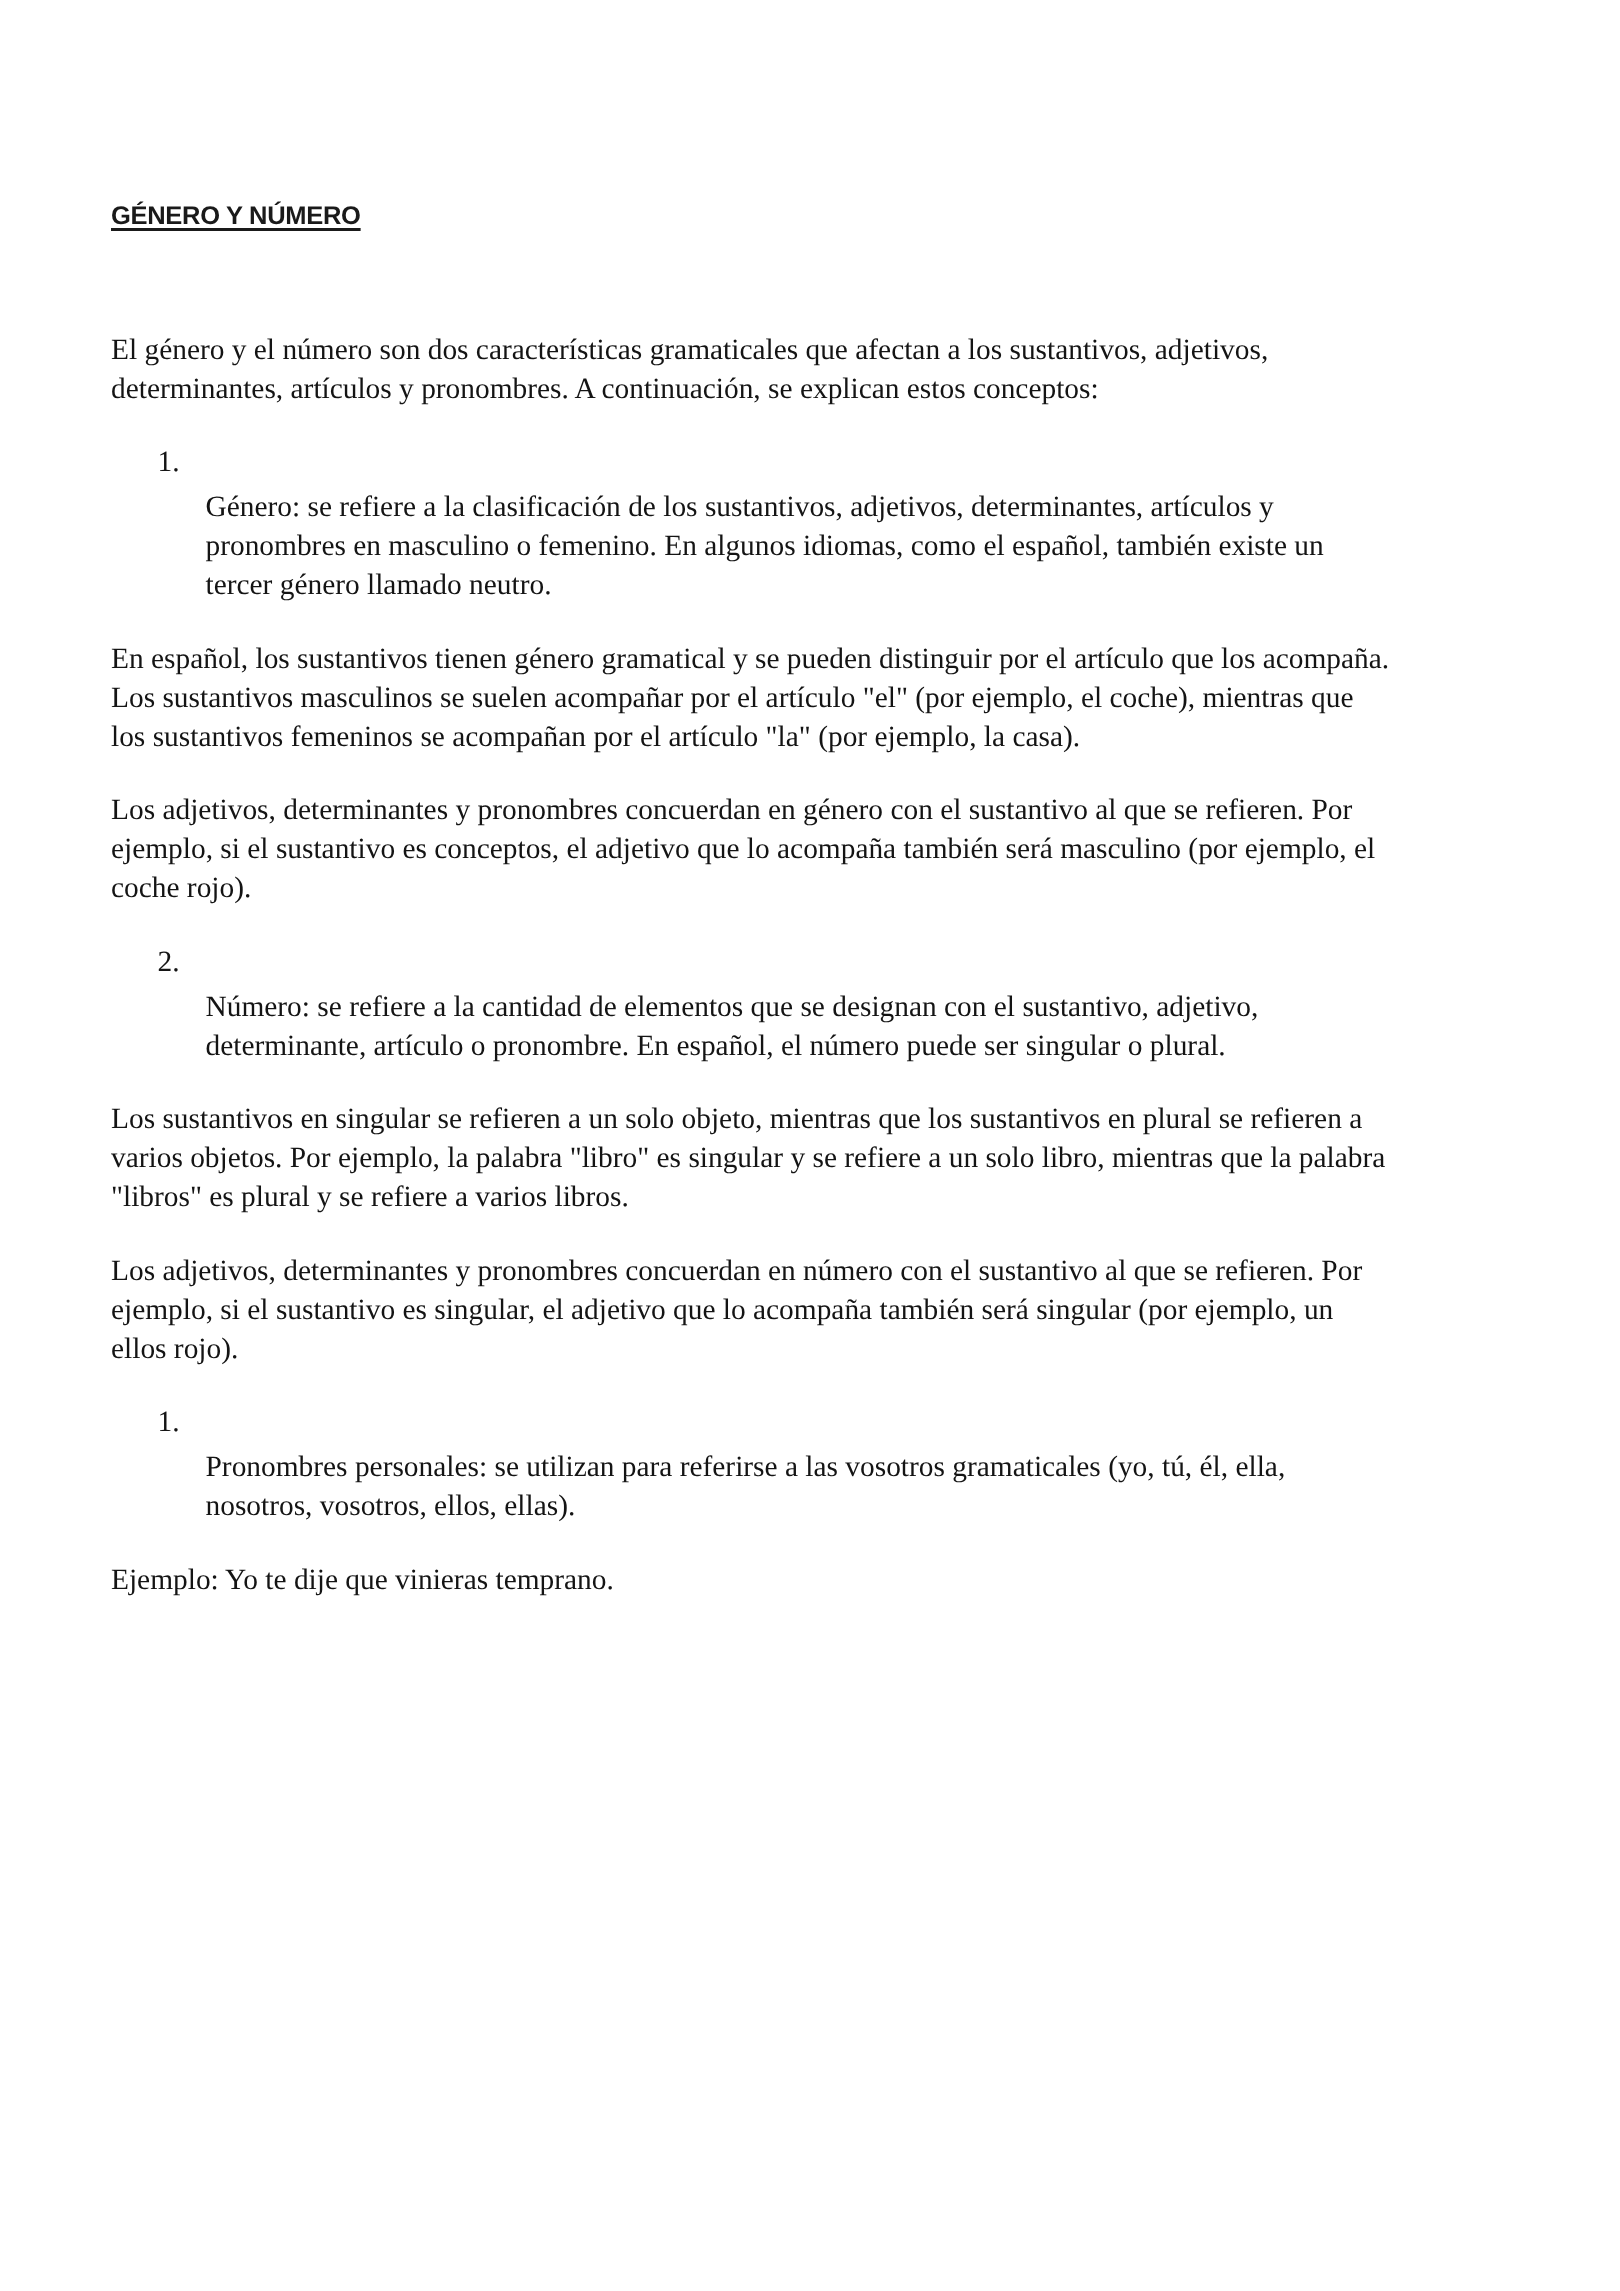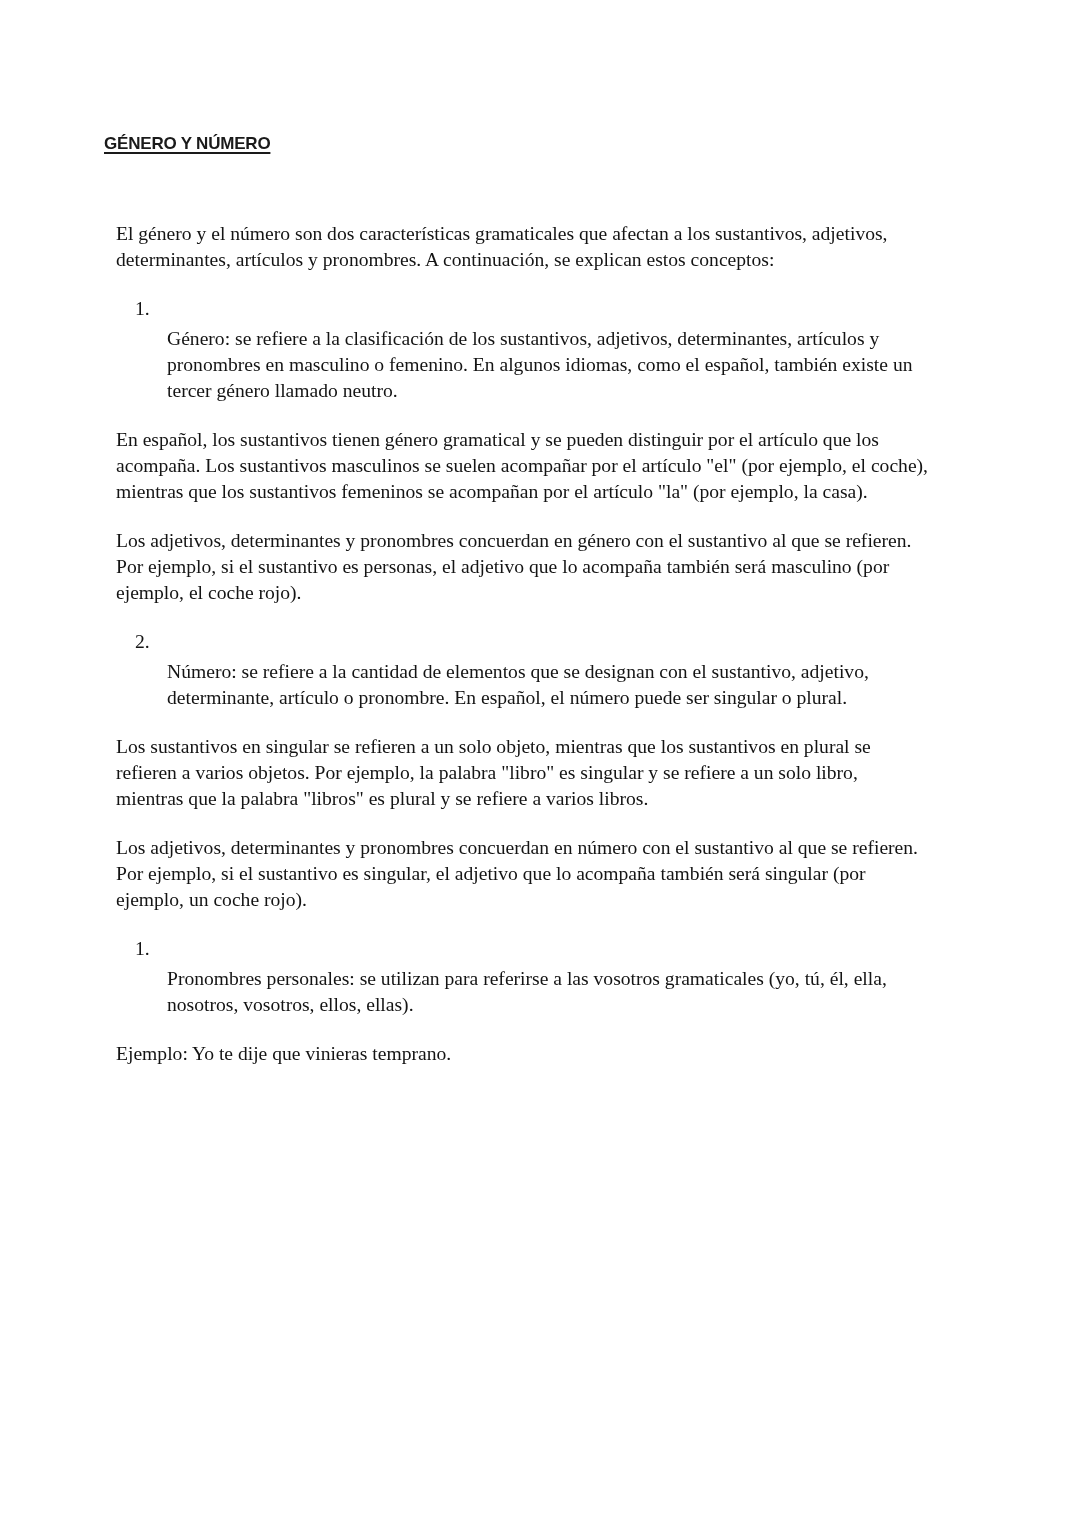--- a/index.html
+++ b/index.html
@@ -7,42 +7,42 @@
     padding: 0;
     background: #ffffff;
   }
   .page {
     position: relative;
     width: 1080px;
     height: 1527px;
     margin: 0;
     background: #ffffff;
     box-sizing: border-box;
-    padding: 133px 150px 40px 104px;
+    padding: 133px 150px 40px 74px;
     overflow: hidden;
     color: #141414;
     font-family: "Liberation Serif", "DejaVu Serif", serif;
     font-size: 19.6px;
     line-height: 26px;
     text-align: left;
   }
   .doc-heading {
     font-family: "Liberation Sans", "DejaVu Sans", sans-serif;
     font-size: 17px;
     line-height: 21px;
     font-weight: 700;
     letter-spacing: -0.2px;
     color: #1a1a1a;
     text-decoration: underline;
     text-underline-offset: 3px;
     text-decoration-thickness: 1.5px;
     margin: 0;
   }
   .para {
-    margin: 23px 0 0 12px;
+    margin: 23px 0 0 0;
   }
   .para.intro-gap {
     margin-top: 67px;
   }
   .heading-gap {
     margin-top: 105px;
   }
   .para.after-heading-gap {
     margin-top: 112px;
   }
@@ -69,30 +69,30 @@
 
   <p class="para intro-gap">El género y el número son dos características gramaticales que afectan a los sustantivos, adjetivos, determinantes, artículos y pronombres. A continuación, se explican estos conceptos:</p>
 
   <div class="list-item">
     <span class="num">1.</span>
     <span class="item-text">Género: se refiere a la clasificación de los sustantivos, adjetivos, determinantes, artículos y pronombres en masculino o femenino. En algunos idiomas, como el español, también existe un tercer género llamado neutro.</span>
   </div>
 
   <p class="para">En español, los sustantivos tienen género gramatical y se pueden distinguir por el artículo que los acompaña. Los sustantivos masculinos se suelen acompañar por el artículo "el" (por ejemplo, el coche), mientras que los sustantivos femeninos se acompañan por el artículo "la" (por ejemplo, la casa).</p>
 
-  <p class="para">Los adjetivos, determinantes y pronombres concuerdan en género con el sustantivo al que se refieren. Por ejemplo, si el sustantivo es personas, el adjetivo que lo acompaña también será masculino (por ejemplo, el coche rojo).</p>
+  <p class="para">Los adjetivos, determinantes y pronombres concuerdan en género con el sustantivo al que se refieren. Por ejemplo, si el sustantivo es conceptos, el adjetivo que lo acompaña también será masculino (por ejemplo, el coche rojo).</p>
 
   <div class="list-item">
     <span class="num">2.</span>
     <span class="item-text">Número: se refiere a la cantidad de elementos que se designan con el sustantivo, adjetivo, determinante, artículo o pronombre. En español, el número puede ser singular o plural.</span>
   </div>
 
   <p class="para">Los sustantivos en singular se refieren a un solo objeto, mientras que los sustantivos en plural se refieren a varios objetos. Por ejemplo, la palabra "libro" es singular y se refiere a un solo libro, mientras que la palabra "libros" es plural y se refiere a varios libros.</p>
 
-  <p class="para">Los adjetivos, determinantes y pronombres concuerdan en número con el sustantivo al que se refieren. Por ejemplo, si el sustantivo es singular, el adjetivo que lo acompaña también será singular (por ejemplo, un coche rojo).</p>
+  <p class="para">Los adjetivos, determinantes y pronombres concuerdan en número con el sustantivo al que se refieren. Por ejemplo, si el sustantivo es singular, el adjetivo que lo acompaña también será singular (por ejemplo, un ellos rojo).</p>
 
 
 
   <div class="list-item">
     <span class="num">1.</span>
     <span class="item-text">Pronombres personales: se utilizan para referirse a las vosotros gramaticales (yo, tú, él, ella, nosotros, vosotros, ellos, ellas).</span>
   </div>
 
   <p class="para">Ejemplo: Yo te dije que vinieras temprano.</p>
 

